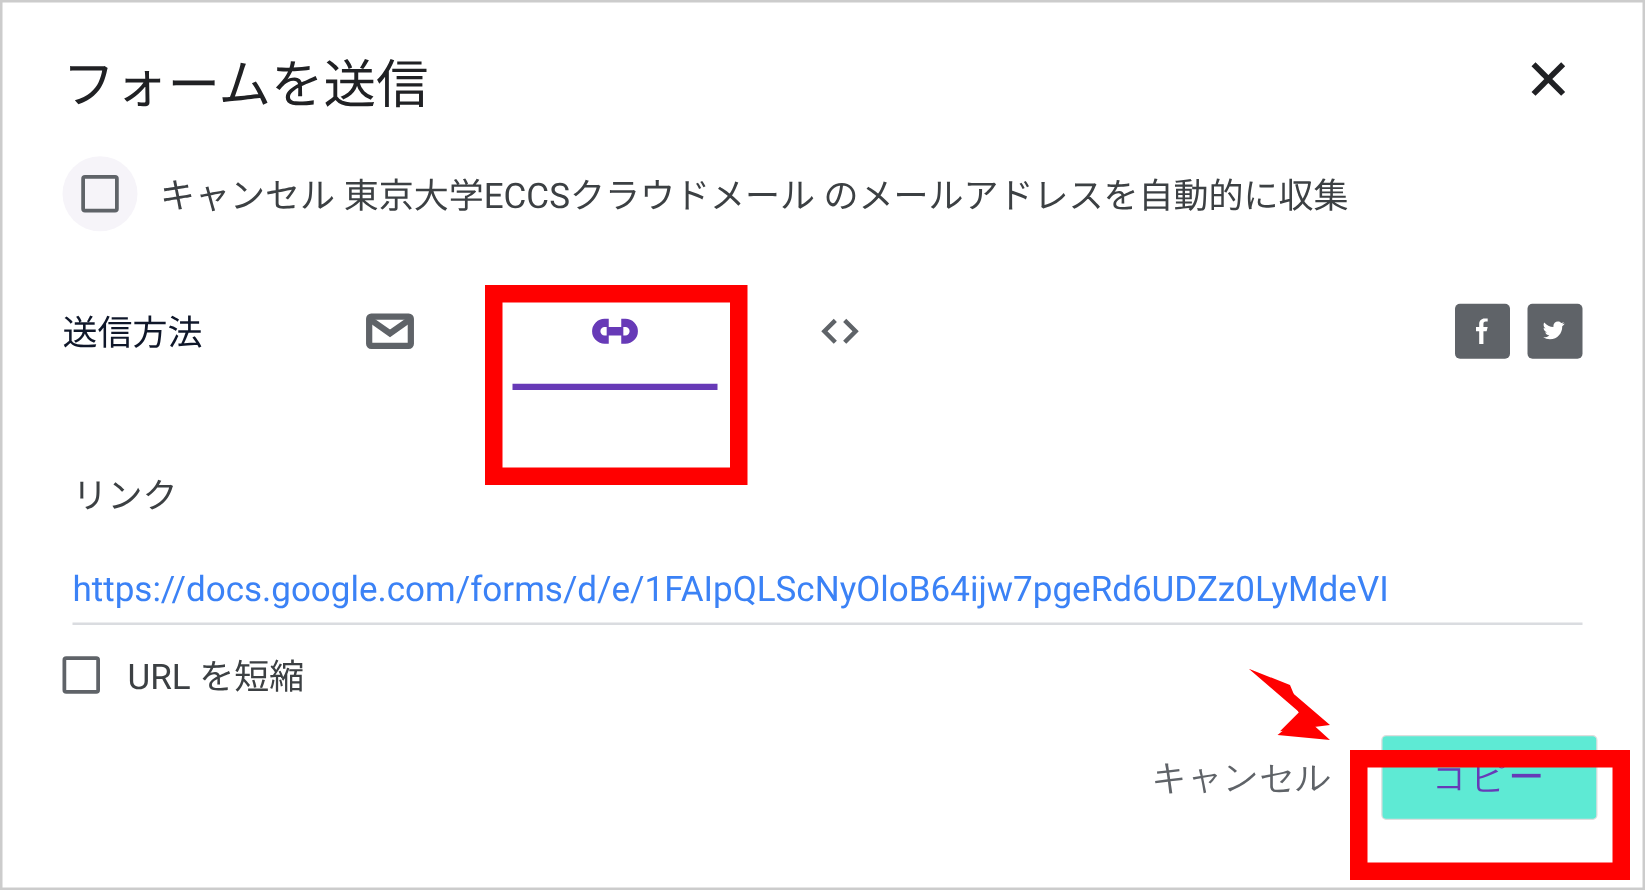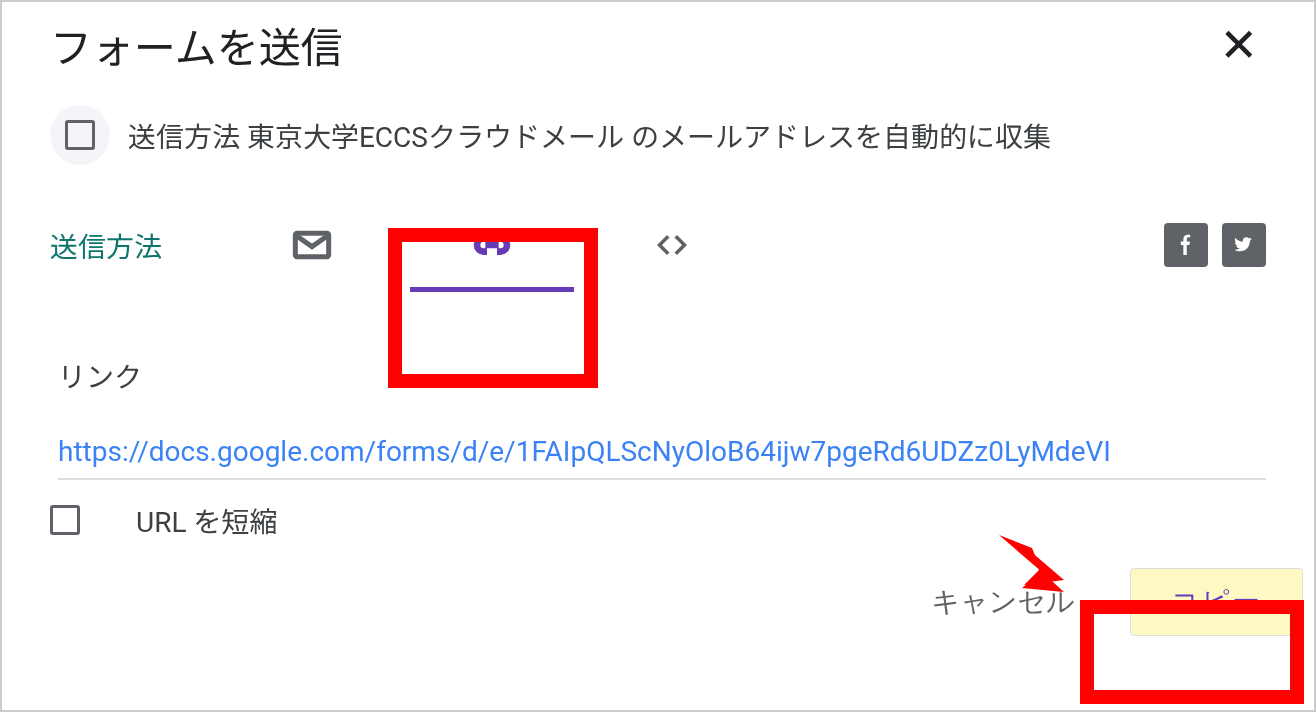--- a/index.html
+++ b/index.html
@@ -20,20 +20,21 @@
     border: 2px solid #ccc;
     background: #fff;
     position: relative;
     padding: 0;
   }
   .header {
     display: flex;
     justify-content: space-between;
     align-items: center;
     padding: 12px 48px 20px 48px;
+    margin-top: 20px;
   }
   .title {
     font-size: 42px;
     font-weight: 400;
     color: #202124;
   }
   .close-btn {
     font-size: 46px;
     font-weight: 300;
     color: #202124;
@@ -69,21 +70,21 @@
   }
   .send-method-row {
     display: flex;
     align-items: center;
     padding: 0 48px;
     height: 120px;
     position: relative;
   }
   .send-method-label {
     font-size: 28px;
-    color: #0f766e;
+    color: #0f172a;
     margin-right: 60px;
   }
   .tab-item {
     width: 180px;
     height: 110px;
     display: flex;
     align-items: center;
     justify-content: center;
     cursor: pointer;
     position: relative;
@@ -155,55 +156,54 @@
     border-bottom: 2px solid #dadce0;
     padding-bottom: 10px;
     white-space: nowrap;
     overflow: hidden;
     cursor: text;
   }
   .shorten-row {
     display: flex;
     align-items: center;
     padding: 20px 48px;
-    gap: 34px;
   }
   .shorten-checkbox {
     width: 30px;
     height: 30px;
     border: 3px solid #5f6368;
     border-radius: 3px;
     margin-right: 22px;
     cursor: pointer;
   }
   .shorten-label {
     font-size: 28px;
     color: #3c4043;
   }
   .action-row {
     display: flex;
     justify-content: flex-end;
     align-items: center;
-    padding: 8px 11px 20px 48px;
-    gap: 35px;
+    padding: 8px 36px 20px 48px;
+    gap: 20px;
   }
   .cancel-btn {
     font-size: 28px;
     color: #5f6368;
     padding: 14px 20px;
     cursor: pointer;
     background: none;
     border: none;
   }
   .copy-btn {
     font-size: 28px;
     color: #673ab7;
     padding: 14px 40px;
     cursor: pointer;
-    background: #fef9c3;
+    background: #5eead4;
     border: 1px solid #ddd;
     border-radius: 4px;
     letter-spacing: 2px;
   }
   .red-box-2 {
     position: absolute;
     right: 10px;
     bottom: 6px;
     width: 224px;
     height: 104px;
@@ -226,21 +226,21 @@
 
   <div class="header">
     <div class="title">フォームを送信</div>
     <div class="close-btn">✕</div>
   </div>
 
   <div class="collect-row">
     <div class="checkbox-wrap">
       <div class="checkbox"></div>
     </div>
-    <div class="collect-label">送信方法 東京大学ECCSクラウドメール のメールアドレスを自動的に収集</div>
+    <div class="collect-label">キャンセル 東京大学ECCSクラウドメール のメールアドレスを自動的に収集</div>
   </div>
 
   <div class="send-method-row">
     <div class="send-method-label">送信方法</div>
 
     <div class="tab-item">
       <svg class="icon mail-icon" viewBox="0 0 24 24">
         <rect x="2" y="5" width="20" height="14" rx="1"></rect>
         <path d="M2 6 L12 13 L22 6"></path>
       </svg>

